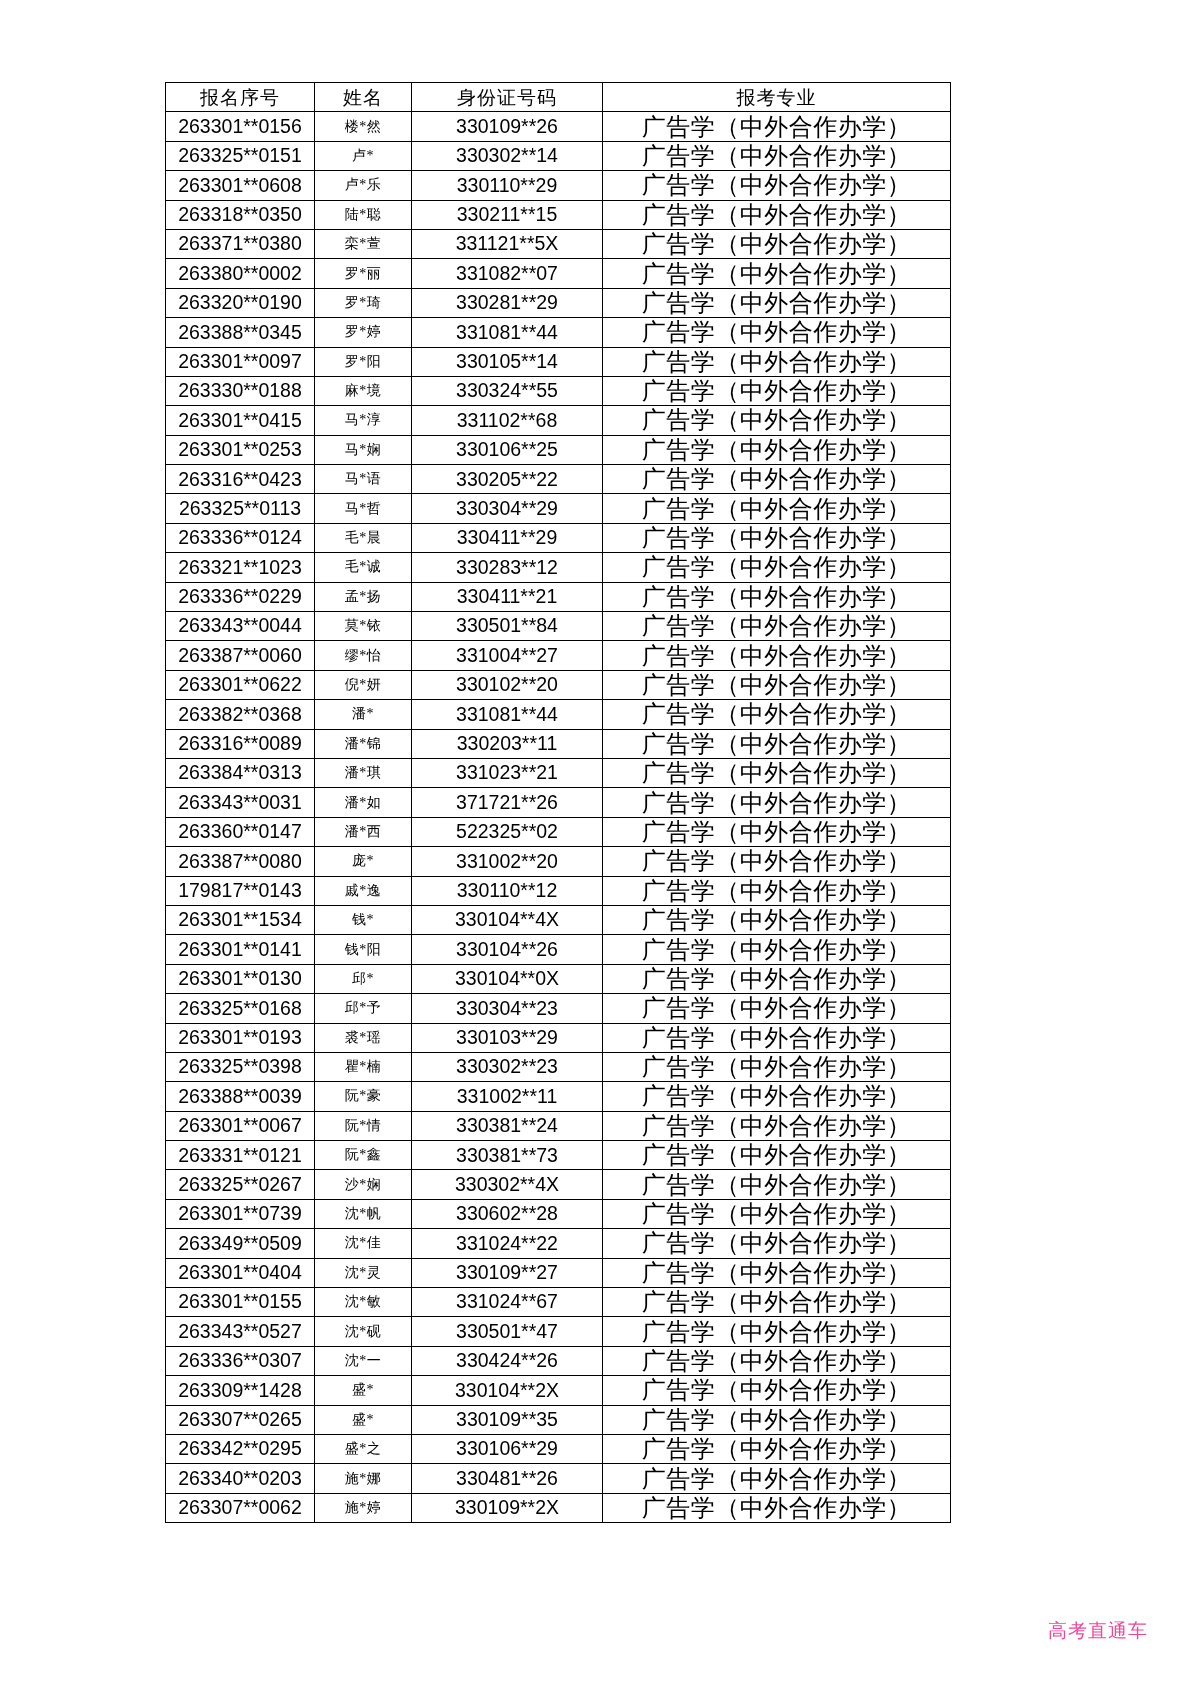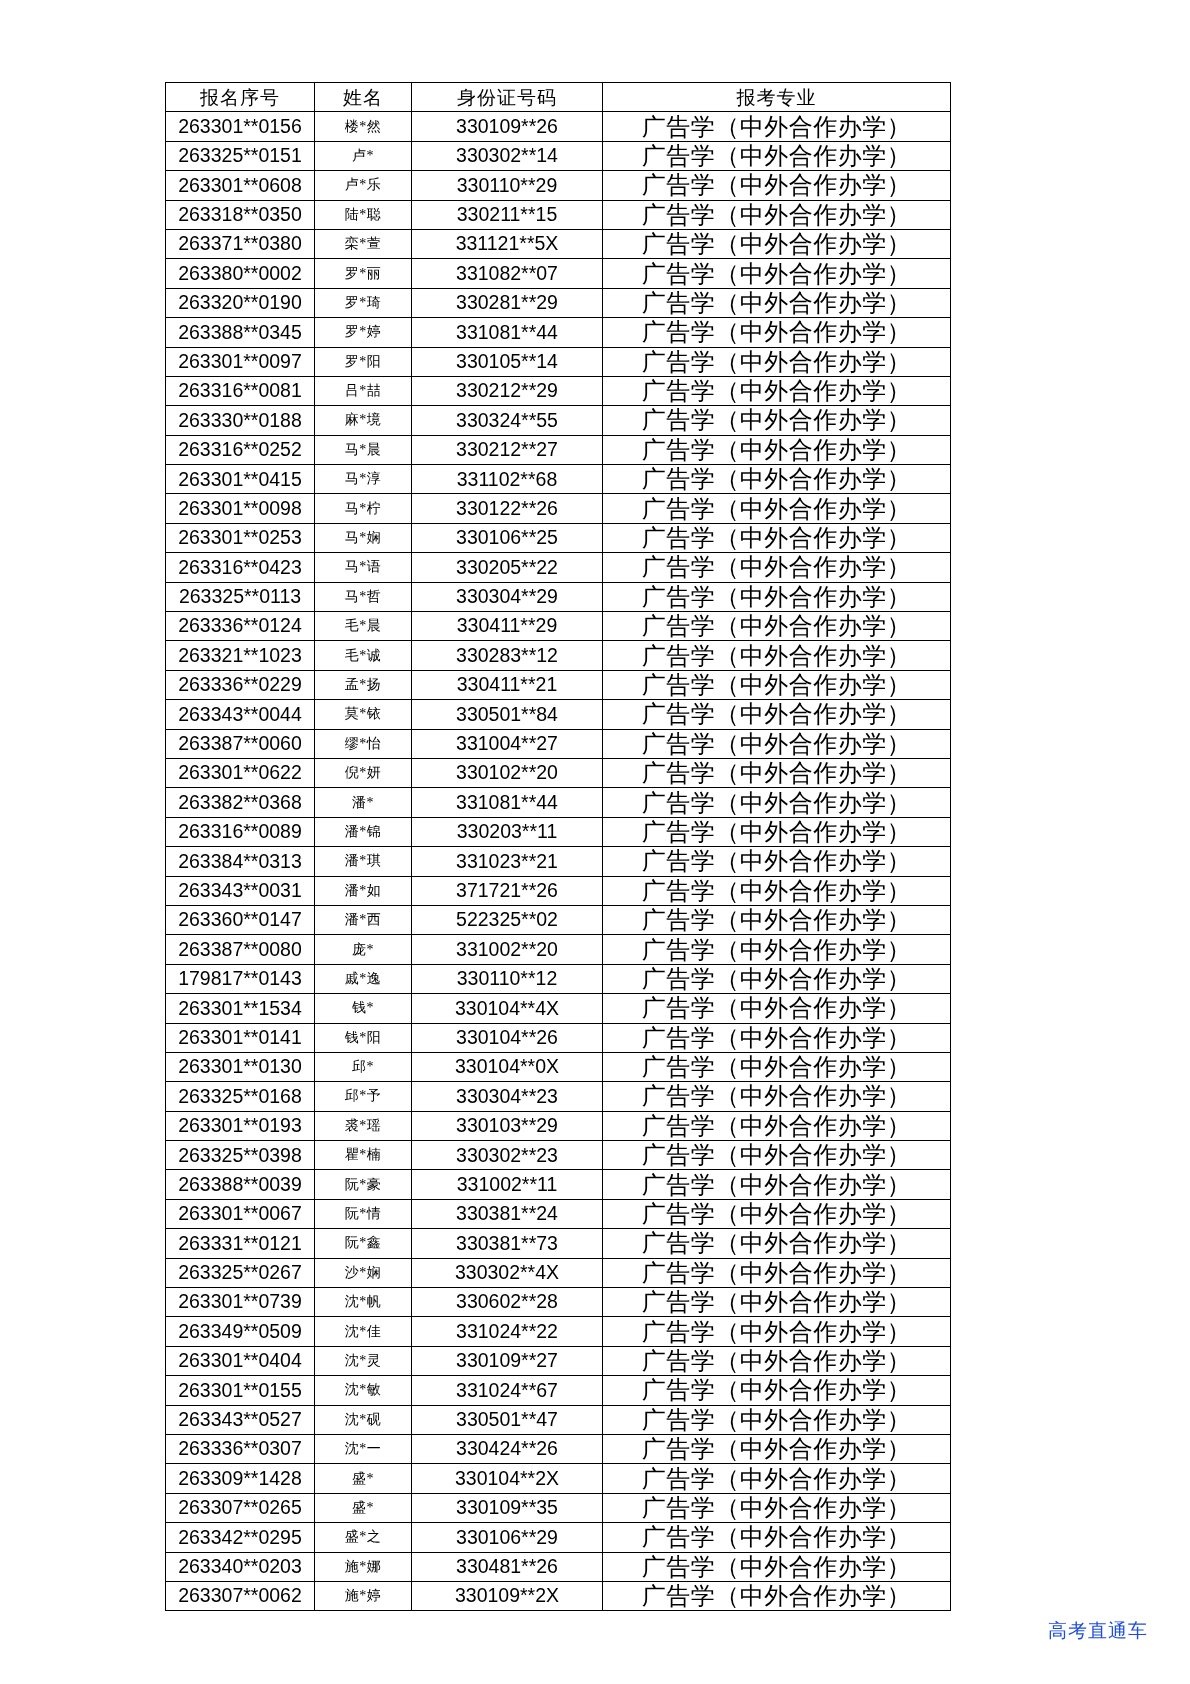--- a/index.html
+++ b/index.html
@@ -70,21 +70,21 @@
     font-family: "Liberation Serif", "DejaVu Serif", serif;
     font-size: 24px;
     letter-spacing: 0.5px;
   }
   #watermark {
     position: absolute;
     right: 42px;
     bottom: 40px;
     font-family: "Liberation Serif", "DejaVu Serif", serif;
     font-size: 19px;
-    color: #1d4ed8;
+    color: #ec4899;
     letter-spacing: 1px;
     user-select: none;
   }
 </style>
 </head>
 <body>
 
 <div id="page">
 
   <div id="table-wrap">
@@ -152,50 +152,32 @@
             <td class="idno">331081**44</td>
             <td class="major">广告学（中外合作办学）</td>
           </tr>
           <tr>
             <td class="seq">263301**0097</td>
             <td class="name">罗*阳</td>
             <td class="idno">330105**14</td>
             <td class="major">广告学（中外合作办学）</td>
           </tr>
           <tr>
-            <td class="seq">263316**0081</td>
-            <td class="name">吕*喆</td>
-            <td class="idno">330212**29</td>
-            <td class="major">广告学（中外合作办学）</td>
-          </tr>
-          <tr>
             <td class="seq">263330**0188</td>
             <td class="name">麻*境</td>
             <td class="idno">330324**55</td>
             <td class="major">广告学（中外合作办学）</td>
           </tr>
           <tr>
-            <td class="seq">263316**0252</td>
-            <td class="name">马*晨</td>
-            <td class="idno">330212**27</td>
-            <td class="major">广告学（中外合作办学）</td>
-          </tr>
-          <tr>
             <td class="seq">263301**0415</td>
             <td class="name">马*淳</td>
             <td class="idno">331102**68</td>
             <td class="major">广告学（中外合作办学）</td>
           </tr>
           <tr>
-            <td class="seq">263301**0098</td>
-            <td class="name">马*柠</td>
-            <td class="idno">330122**26</td>
-            <td class="major">广告学（中外合作办学）</td>
-          </tr>
-          <tr>
             <td class="seq">263301**0253</td>
             <td class="name">马*娴</td>
             <td class="idno">330106**25</td>
             <td class="major">广告学（中外合作办学）</td>
           </tr>
           <tr>
             <td class="seq">263316**0423</td>
             <td class="name">马*语</td>
             <td class="idno">330205**22</td>
             <td class="major">广告学（中外合作办学）</td>

